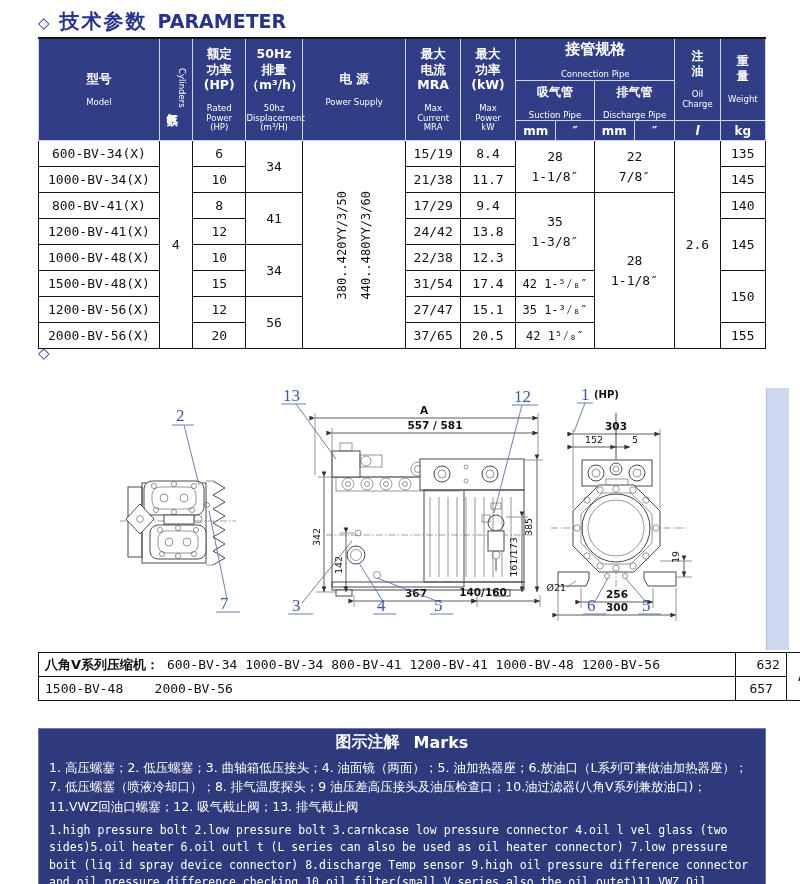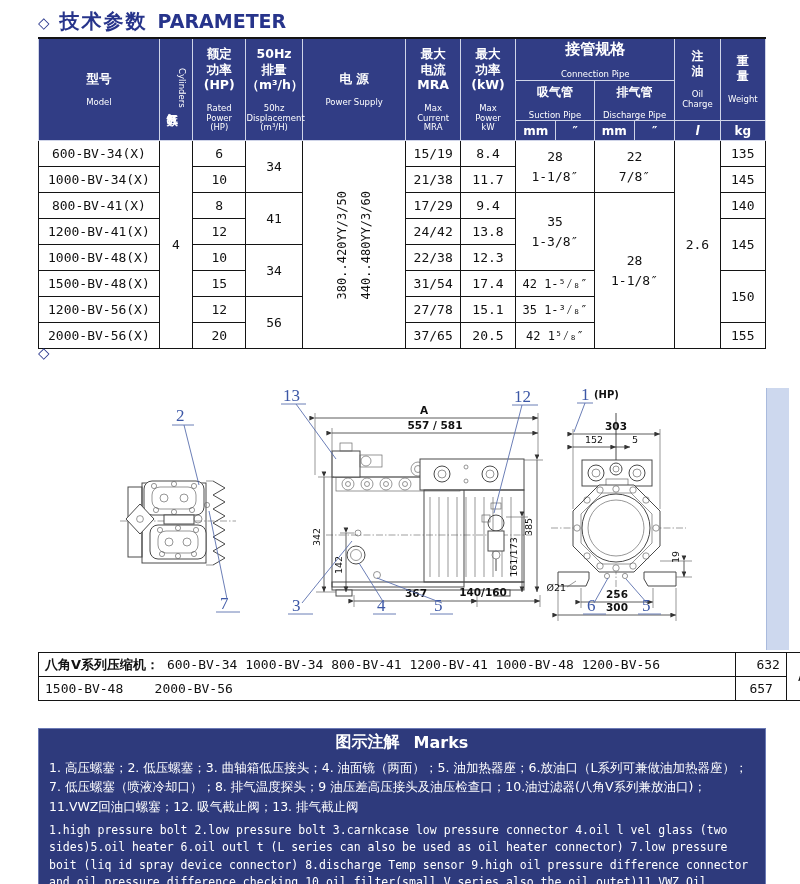--- a/index.html
+++ b/index.html
@@ -225,21 +225,21 @@
       <td class="bcell">15</td>
       <td class="bcell">31/54</td>
       <td class="bcell">17.4</td>
       <td class="bcell" colspan="2" style="font-size:12px;">42 1-⁵⁄₈″</td>
       <td class="bcell" rowspan="2">150</td>
     </tr>
     <tr style="height:26px;">
       <td class="bcell">1200-BV-56(X)</td>
       <td class="bcell">12</td>
       <td class="bcell" rowspan="2">56</td>
-      <td class="bcell">27/78</td>
+      <td class="bcell">27/47</td>
       <td class="bcell">15.1</td>
       <td class="bcell" colspan="2" style="font-size:12px;">35 1-³⁄₈″</td>
     </tr>
     <tr style="height:26px;">
       <td class="bcell">2000-BV-56(X)</td>
       <td class="bcell">20</td>
       <td class="bcell">37/65</td>
       <td class="bcell">20.5</td>
       <td class="bcell" colspan="2" style="font-size:12px;">42 1⁵⁄₈″</td>
       <td class="bcell">155</td>

